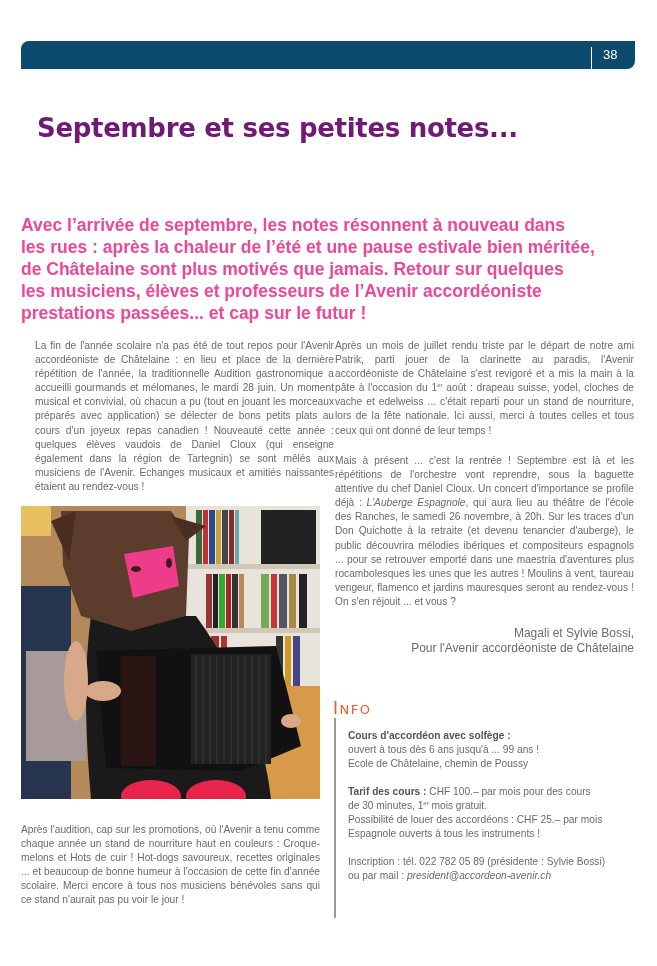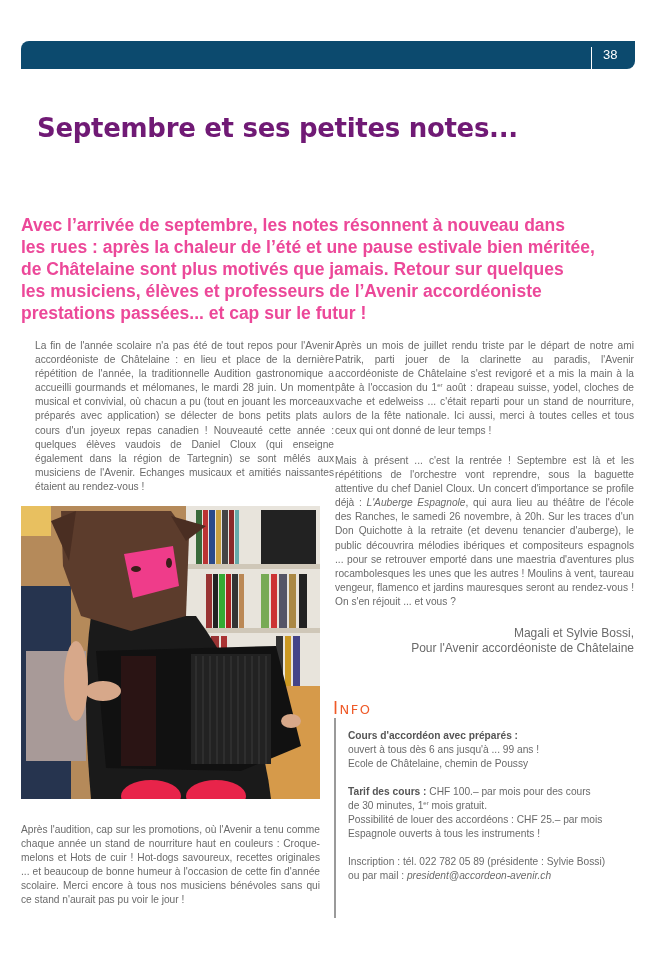--- a/index.html
+++ b/index.html
@@ -159,21 +159,21 @@
 
 <div class="signature">
   <div>Magali et Sylvie Bossi,</div>
   <div>Pour l'Avenir accordéoniste de Châtelaine</div>
 </div>
 
 <div class="info-heading"><span class="big">I</span><span>NFO</span></div>
 <div class="info-rule"></div>
 
 <div class="info-box">
-  <div class="b">Cours d'accordéon avec préparés :</div>
+  <div class="b">Cours d'accordéon avec solfège :</div>
   <div>ouvert à tous dès 6 ans jusqu'à ... 99 ans !</div>
   <div>Ecole de Châtelaine, chemin de Poussy</div>
   <div class="gap"></div>
   <div><span class="b">Tarif des cours :</span><span> CHF 100.– par mois pour des cours</span></div>
   <div><span>de 30 minutes, 1</span><sup>er</sup><span> mois gratuit.</span></div>
   <div>Possibilité de louer des accordéons : CHF 25.– par mois</div>
   <div>Espagnole ouverts à tous les instruments !</div>
   <div class="gap"></div>
   <div>Inscription : tél. 022 782 05 89 (présidente : Sylvie Bossi)</div>
   <div><span>ou par mail : </span><i>president@accordeon-avenir.ch</i></div>

